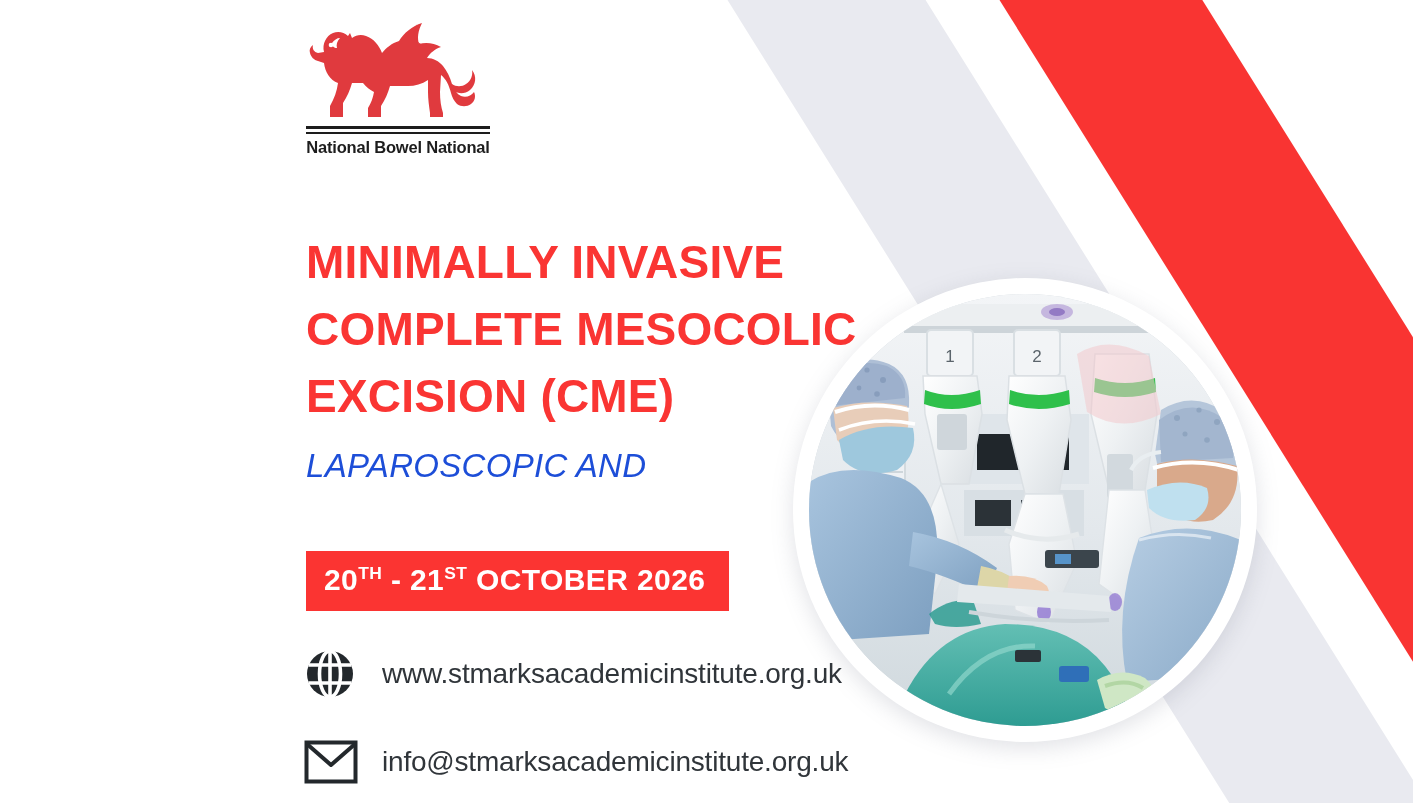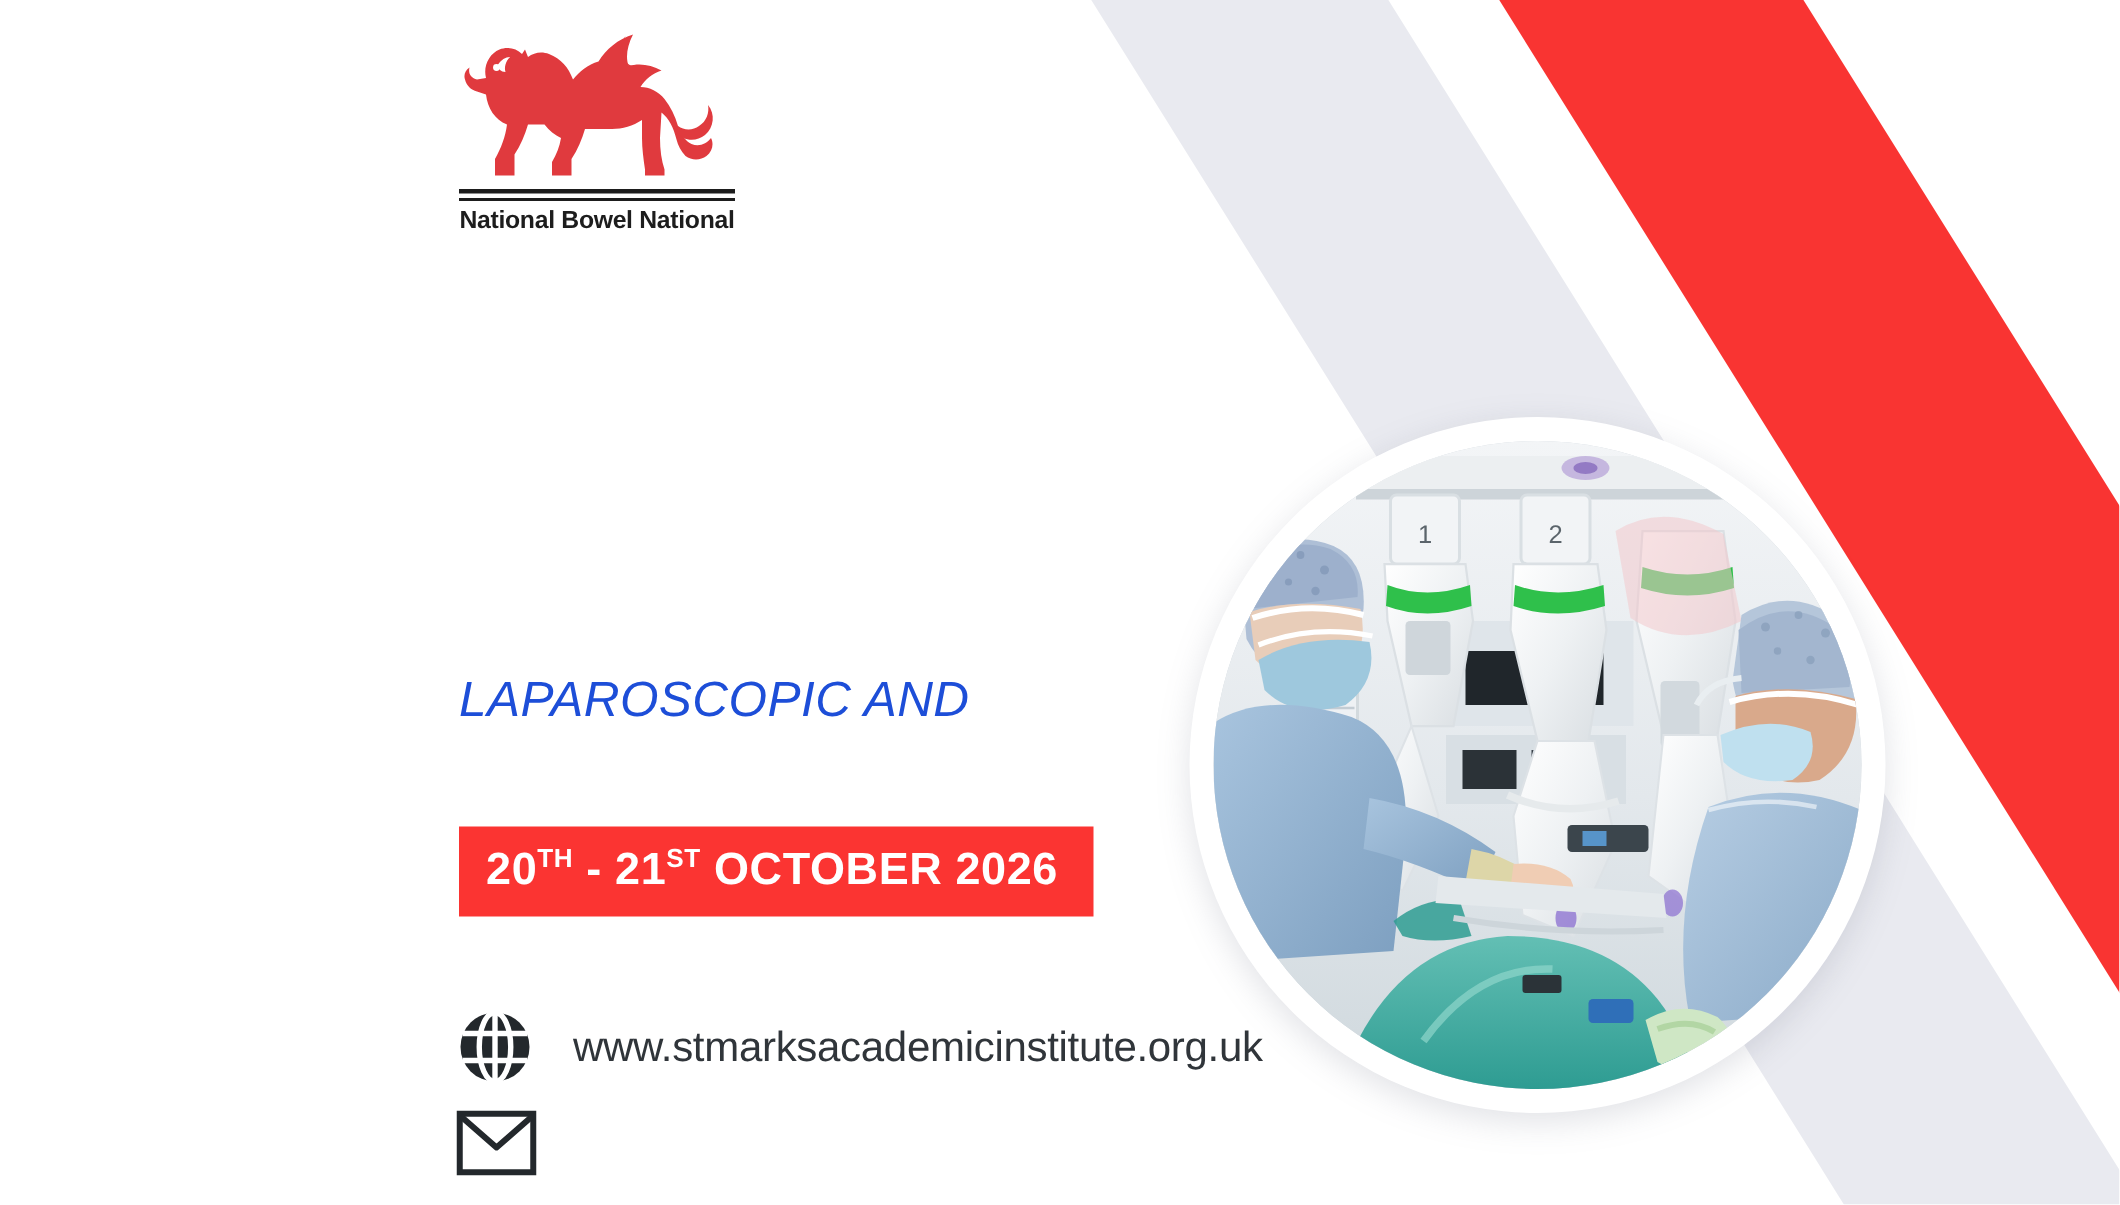--- a/index.html
+++ b/index.html
@@ -135,21 +135,21 @@
     line-height:0;
   }
 
   
   .contact{
     position:absolute;
     left:304px;
     display:flex;
     align-items:center;
   }
-  .contact-web{top:672px;}
+  .contact-web{top:648px;}
   .contact-mail{top:736px;}
   .contact-icon{
     width:58px;height:52px;
     display:flex;align-items:center;justify-content:flex-start;
     flex:0 0 58px;
   }
   .contact-text{
     font-size:28px;
     color:#30353A;
     letter-spacing:-0.2px;
@@ -206,20 +206,25 @@
         <path d="M119 30 C113 26 112 17 117 10 C113 19 115 27 121 30 Z"></path>
         <path d="M152 70 C156 73 162 73 166 70 C171 67 173 61 172 56 C177 62 176 71 170 76
                  C164 81 155 80 151 74 Z"></path>
       </g>
     </svg>
     <div class="logo-rule"></div>
     <div class="logo-rule thin"></div>
     <div class="logo-sub">National Bowel National</div>
   </div>
 
+  <h1 class="title">
+    <span class="line">MINIMALLY INVASIVE</span>
+    <span class="line">COMPLETE MESOCOLIC</span>
+    <span class="line">EXCISION (CME)</span>
+  </h1>
 
   <h2 class="subtitle">
     <span class="line">LAPAROSCOPIC AND</span>
   </h2>
 
   <div class="date-banner"><span>20</span><sup>TH</sup><span> - </span><span>21</span><sup>ST</sup><span> OCTOBER 2026</span></div>
 
   <div class="contact contact-web">
     <span class="contact-icon">
       <svg width="52" height="52" viewBox="0 0 52 52" aria-hidden="true">
@@ -235,20 +240,21 @@
     <span class="contact-text">www.stmarksacademicinstitute.org.uk</span>
   </div>
 
   <div class="contact contact-mail">
     <span class="contact-icon">
       <svg width="54" height="46" viewBox="0 0 54 46" aria-hidden="true">
         <rect x="2.5" y="3.5" width="49" height="39" fill="#ffffff" stroke="#23282C" stroke-width="4"></rect>
         <path d="M3 5 L27 26 L51 5" fill="none" stroke="#23282C" stroke-width="4" stroke-linejoin="round"></path>
       </svg>
     </span>
+    <span class="contact-text">info@stmarksacademicinstitute.org.uk</span>
   </div>
 
   <div class="photo-wrap">
     <div class="photo">
       <svg viewBox="0 0 432 432" aria-hidden="true">
         <defs>
           <linearGradient id="bgWall" x1="0" y1="0" x2="0" y2="1">
             <stop offset="0" stop-color="#f3f5f7"></stop>
             <stop offset="0.55" stop-color="#e3e8ec"></stop>
             <stop offset="1" stop-color="#cfd8dd"></stop>

